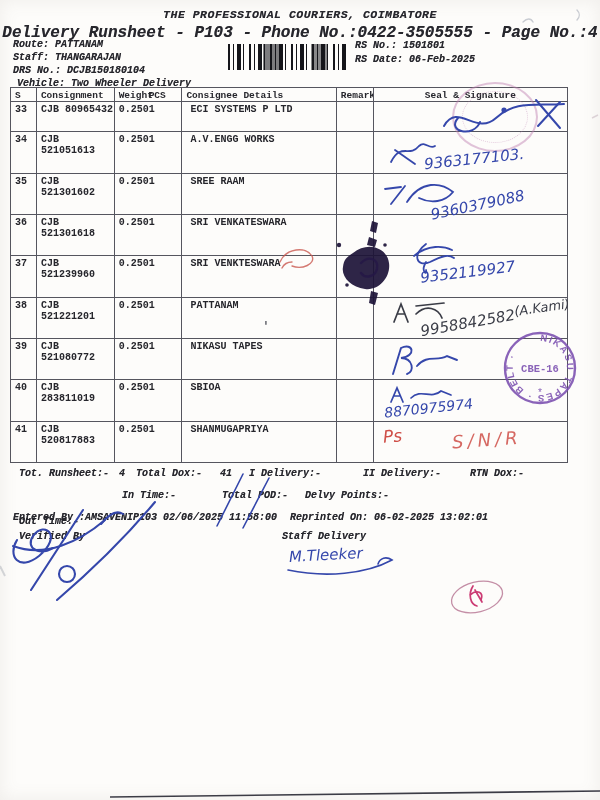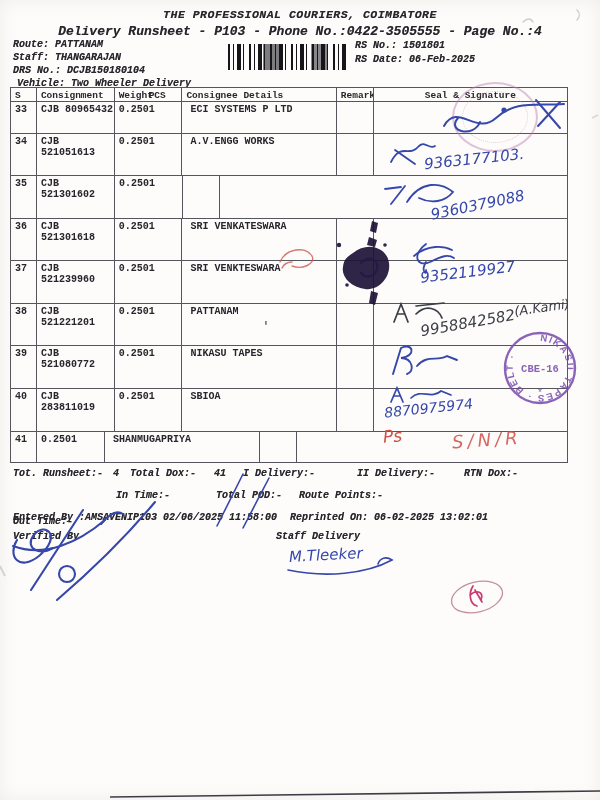--- a/index.html
+++ b/index.html
@@ -1,41 +1,41 @@
 <!DOCTYPE html>
 <html><head>
 <meta charset="utf-8">
 <style>
   html,body{margin:0;padding:0;background:#e8e8e8;}
   #page{position:relative;width:600px;height:800px;background:#fdfcfa;overflow:hidden;
         font-family:"Liberation Mono","DejaVu Sans Mono",monospace;color:#26262c;
         box-shadow:inset 0 0 18px rgba(120,110,100,0.10);}
   .prt{position:absolute;font-weight:bold;white-space:nowrap;text-shadow:0 0 .4px rgba(20,20,30,.5);font-style:italic;}
   .title{left:0;right:0;top:8px;text-align:center;font-size:11.5px;letter-spacing:.5px;}
-  .subtitle{left:0;right:0;top:24px;text-align:center;font-size:13px;}
+  .subtitle{left:0;right:0;top:24px;text-align:center;font-size:16px;}
   .inf{font-size:10px;}
   .lab{margin-right:6px;}
   
   .barcode{position:absolute;left:228px;top:44px;width:118px;height:26px;
     background:
       repeating-linear-gradient(90deg,#15151a 0 2px,transparent 2px 5px,#15151a 5px 6px,transparent 6px 9px,#15151a 9px 13px,transparent 13px 15px,#15151a 15px 16px,transparent 16px 21px),
       linear-gradient(90deg,transparent 0 30%,rgba(20,20,26,.55) 30% 46%,transparent 46% 70%,rgba(20,20,26,.5) 70% 84%,transparent 84%);}
   
   #tbl{position:absolute;left:10px;top:87px;width:558px;height:376px;border:1px solid #55555e;box-sizing:border-box;display:flex;flex-direction:column;}
   .hrow{display:flex;height:13px;border-bottom:1px solid #55555e;font-size:9.5px;font-weight:bold;}
   .trow{display:flex;flex:1 1 auto;border-bottom:1px solid #55555e;font-size:10px;font-weight:bold;}
   .trow:last-child{border-bottom:none;}
   .c{box-sizing:border-box;border-right:1px solid #55555e;padding:2px 0 0 4px;overflow:hidden;}
   .c:last-child{border-right:none;}
   .c1{width:26px;} .c2{width:78px;} .c3{width:68px;display:flex;}
   .c4{width:155px;padding-left:8px;} .c5{width:37px;} .c6{width:194px;}
   .wt{width:30px;}
   .sealhead{text-align:center;padding-left:0;}
   
-  .tot{font-size:10px;}
+  .tot{font-size:10px;margin-left:6px;}
   .totv{margin-left:10px;}
   
   .hand{position:absolute;font-family:"DejaVu Sans",sans-serif;font-style:italic;white-space:nowrap;}
   .blue{color:#3547ab;} .dark{color:#3a3c46;} .red{color:#cf4f48;}
   svg{position:absolute;overflow:visible;}
   
   .stamp33{position:absolute;left:452px;top:82px;width:82px;height:66px;border:2px solid rgba(188,124,176,.45);border-radius:50%;}
   .stamp33 i{position:absolute;left:8px;top:7px;right:8px;bottom:7px;border:1.5px dotted rgba(188,124,176,.4);border-radius:50%;}
 </style>
 </head>
@@ -99,20 +99,21 @@
       <div class="c c5"></div>
       <div class="c c6"></div>
     </div>
     <div class="trow">
       <div class="c c1">35</div>
       <div class="c c2">CJB 521301602</div>
       <div class="c c3">
           <span class="wt">0.250</span>
           <span>1</span>
         </div>
+      <div class="c c4">SREE RAAM</div>
       <div class="c c5"></div>
       <div class="c c6"></div>
     </div>
     <div class="trow">
       <div class="c c1">36</div>
       <div class="c c2">CJB 521301618</div>
       <div class="c c3">
           <span class="wt">0.250</span>
           <span>1</span>
         </div>
@@ -159,40 +160,41 @@
       <div class="c c3">
           <span class="wt">0.250</span>
           <span>1</span>
         </div>
       <div class="c c4">SBIOA</div>
       <div class="c c5"></div>
       <div class="c c6"></div>
     </div>
     <div class="trow">
       <div class="c c1">41</div>
+      <div class="c c2">CJB 520817883</div>
       <div class="c c3">
           <span class="wt">0.250</span>
           <span>1</span>
         </div>
       <div class="c c4">SHANMUGAPRIYA</div>
       <div class="c c5"></div>
       <div class="c c6"></div>
     </div>
   </div>
 
   <div class="prt tot" style="left:13px;top:468px"><span>Tot. Runsheet:-</span><span class="totv">4</span></div>
   <div class="prt tot" style="left:130px;top:468px"><span>Total Dox:-</span><span class="totv" style="margin-left:18px">41</span></div>
   <div class="prt tot" style="left:243px;top:468px">I Delivery:-</div>
   <div class="prt tot" style="left:357px;top:468px">II Delivery:-</div>
   <div class="prt tot" style="left:464px;top:468px">RTN Dox:-</div>
 
   <div class="prt tot" style="left:13px;top:516px">Out Time:-</div>
   <div class="prt tot" style="left:116px;top:490px">In Time:-</div>
   <div class="prt tot" style="left:216px;top:490px">Total POD:-</div>
-  <div class="prt tot" style="left:299px;top:490px">Route Points:-</div>
+  <div class="prt tot" style="left:299px;top:490px">Delvy Points:-</div>
 
   <div class="prt" style="left:13px;top:512px;font-size:10px">Entered By :AMSAVENIP103 02/06/2025 11:58:00</div>
   <div class="prt" style="left:290px;top:512px;font-size:10px">Reprinted On: 06-02-2025 13:02:01</div>
 
   <div class="prt tot" style="left:13px;top:531px">Verified By</div>
   <div class="prt tot" style="left:276px;top:531px">Staff Delivery</div>
 
   <div class="stamp33">
       <i></i>
     </div>

